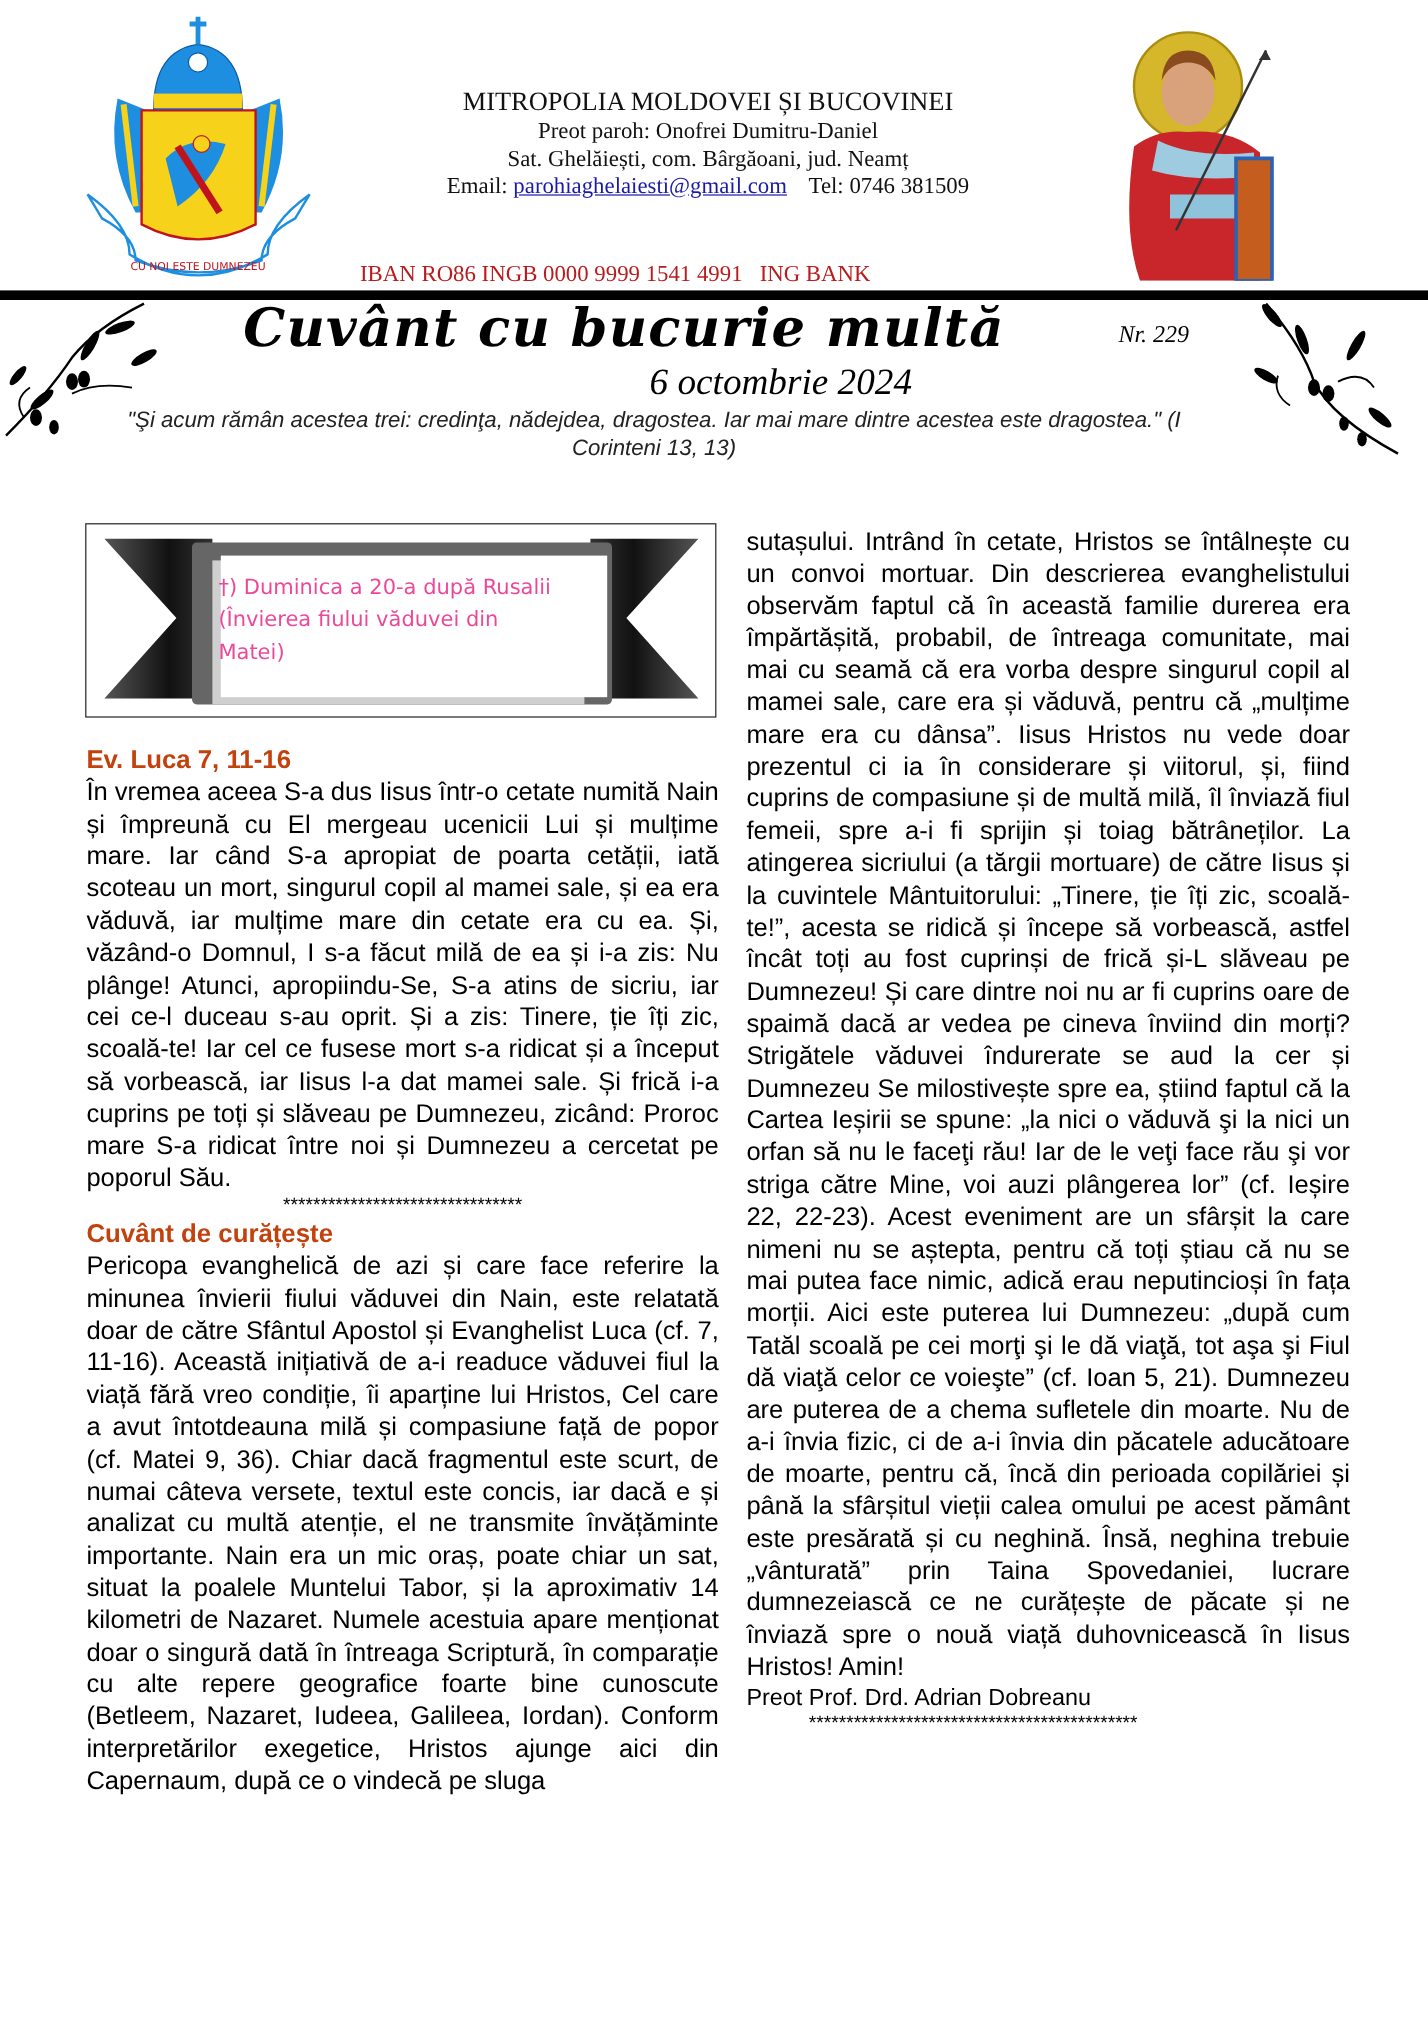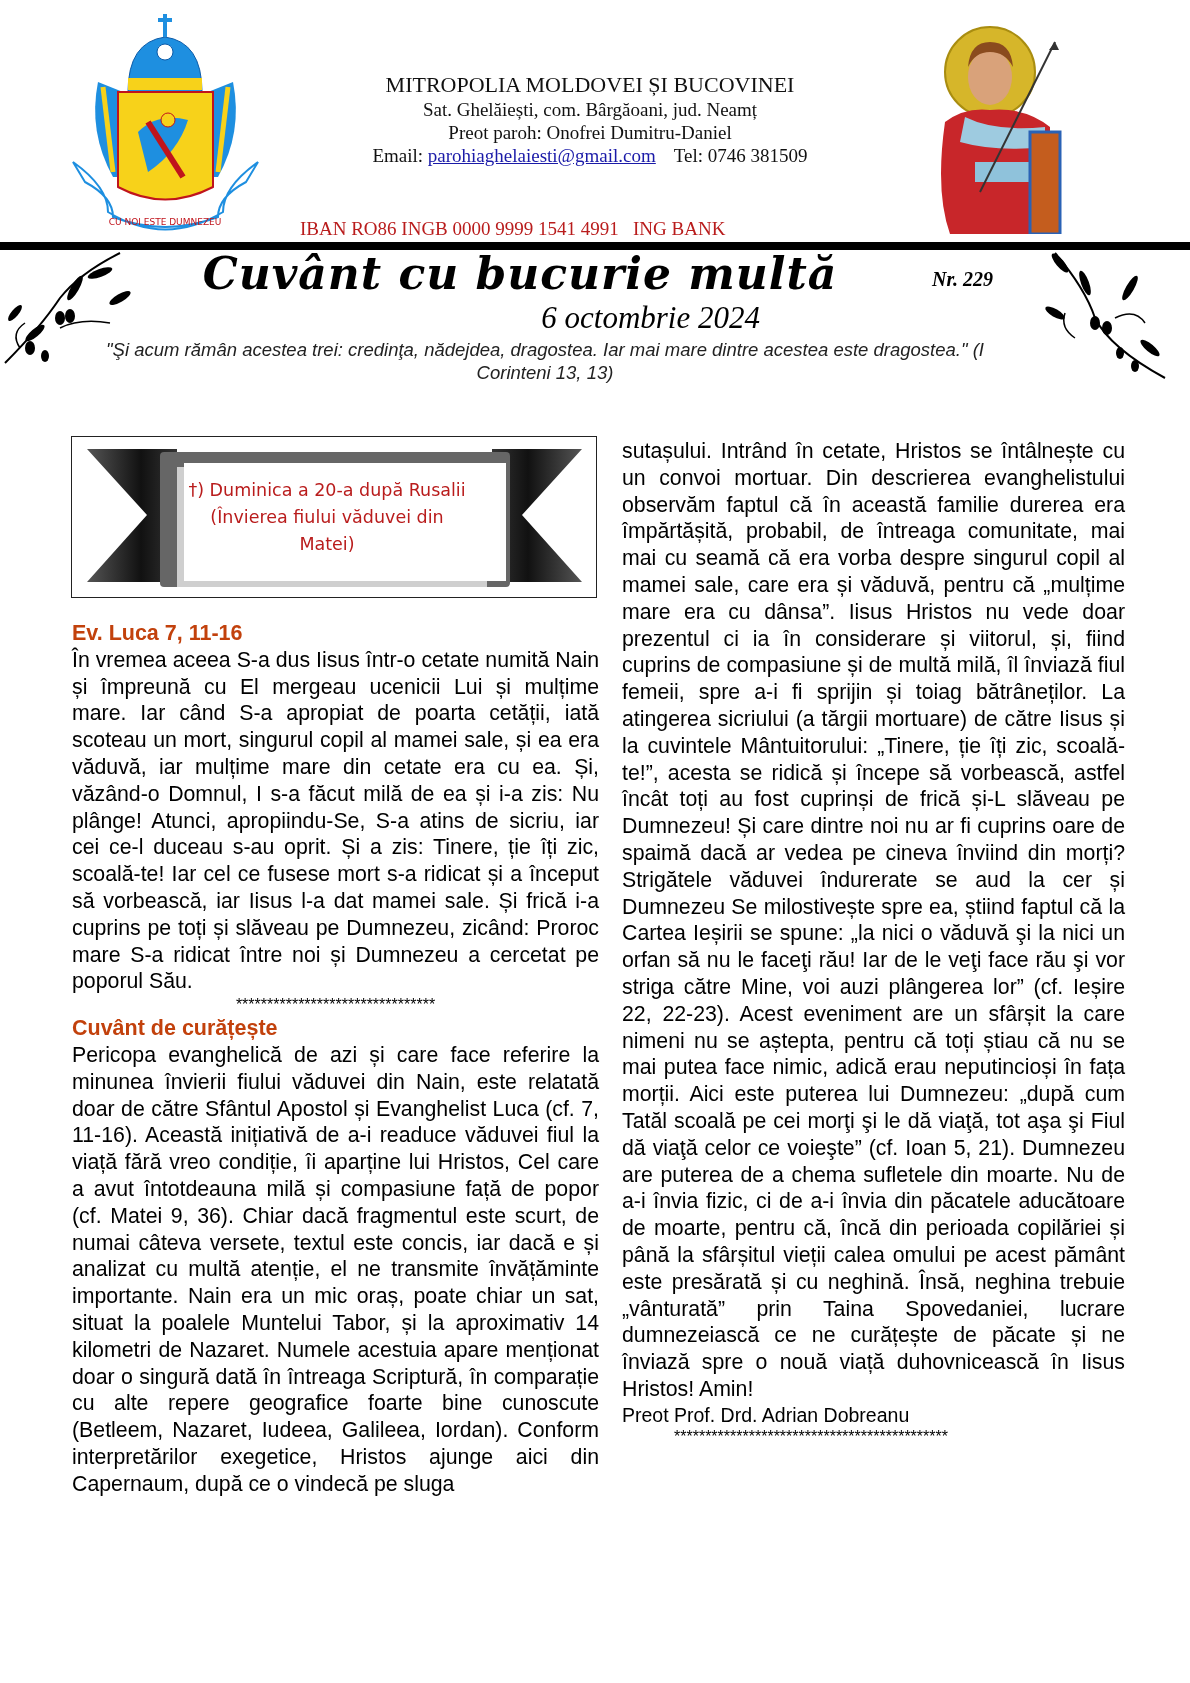--- a/index.html
+++ b/index.html
@@ -16,28 +16,28 @@
   .hdr a { color: #1a1aa8; text-decoration: underline; }
   .hdr .sp { display: inline-block; width: 18px; }
   .iban { position: absolute; left: 300px; top: 218px; font-family: "Liberation Serif", serif; font-size: 19px; color: #b91c1c; white-space: pre; }
   .rule { position: absolute; left: 0; top: 242px; width: 1190px; height: 8px; background: #000; }
 
   .branch { position: absolute; }
   .branch-left { left: 0; top: 248px; width: 140px; height: 120px; }
   .branch-right { left: 1035px; top: 248px; width: 140px; height: 135px; }
 
   .title { position: absolute; left: 200px; top: 246px; width: 640px; text-align: center; font-family: "DejaVu Serif", serif; font-weight: bold; font-style: italic; font-size: 44px; line-height: 56px; letter-spacing: 1px; }
-  .issue { position: absolute; left: 932px; top: 268px; font-family: "Liberation Serif", serif; font-weight: bold; font-style: italic; font-size: 20px; }
+  .issue { position: absolute; left: 932px; top: 268px; font-family: "Liberation Serif", serif; font-weight: normal; font-style: italic; font-size: 20px; }
   .date { position: absolute; left: 340px; top: 300px; width: 420px; text-align: right; font-family: "Liberation Serif", serif; font-style: italic; font-size: 31px; line-height: 36px; }
   .motto { position: absolute; left: 90px; top: 338px; width: 910px; text-align: center; font-family: "Liberation Sans", sans-serif; font-style: italic; font-size: 18.5px; line-height: 23px; color: #222; }
 
   
   .banner-box { position: absolute; left: 71px; top: 436px; width: 524px; height: 160px; border: 1.5px solid #222; background: #fff; }
   .banner-box svg { position: absolute; left: 0; top: 0; }
-  .banner-text { position: absolute; left: 110px; top: 40px; width: 290px; text-align: center; font-family: "DejaVu Sans", sans-serif; font-size: 17.5px; line-height: 27px; color: #b91c1c; }
+  .banner-text { position: absolute; left: 110px; top: 40px; width: 290px; font-family: "DejaVu Sans", sans-serif; font-size: 17.5px; line-height: 27px; color: #ec4899; }
 
   
   .col { position: absolute; font-family: "Liberation Sans", sans-serif; font-size: 21.3px; line-height: 26.8px; text-align: justify; }
   .col-left { left: 72px; top: 620px; width: 527px; }
   .col-right { left: 622px; top: 438px; width: 503px; }
   .col p { margin: 0; }
   .heading { color: #c2410c; font-weight: bold; font-size: 21.5px; line-height: 26.8px; margin: 0; }
   .stars { text-align: center; font-size: 16px; line-height: 20px; letter-spacing: 0px; margin: 0; }
   .author { margin: 0; font-size: 19.5px; line-height: 24px; text-align: left; }
   .stars-right { text-align: left; padding-left: 52px; font-size: 16px; line-height: 20px; }
@@ -74,22 +74,22 @@
   <path d="M10 100 Q30 85 55 88 Q90 85 115 105 L115 212 L15 212 Q0 170 10 100 Z" fill="#c8262a"></path>
   <path d="M30 95 Q60 110 110 105 L110 125 Q60 130 25 120 Z" fill="#9ecbe0"></path>
   <path d="M40 140 L110 140 L110 160 L40 160 Z" fill="#8fc2db"></path>
   <path d="M95 110 L125 110 L125 212 L95 212 Z" fill="#c45d1e" stroke="#2a62b5" stroke-width="3"></path>
   <line x1="45" y1="170" x2="120" y2="20" stroke="#333" stroke-width="2"></line>
   <path d="M120 20 L114 28 L124 28 Z" fill="#333"></path>
 </svg>
 
 <div class="hdr">
   <div class="l1">MITROPOLIA MOLDOVEI ȘI BUCOVINEI</div>
+  <div class="ln">Preot paroh: Onofrei Dumitru-Daniel</div>
   <div class="ln">Sat. Ghelăiești, com. Bârgăoani, jud. Neamț</div>
-  <div class="ln">Preot paroh: Onofrei Dumitru-Daniel</div>
   <div class="ln">
     <span>Email:</span>
     <a>parohiaghelaiesti@gmail.com</a><span class="sp"></span><span>Tel: 0746 381509</span>
   </div>
 </div>
 <div class="iban">IBAN RO86 INGB 0000 9999 1541 4991   ING BANK</div>
 <div class="rule"></div>
 
 <svg class="branch branch-left" viewBox="0 0 140 120">
   <path d="M5 115 Q40 80 60 50 Q80 25 120 5" stroke="#000" stroke-width="2" fill="none"></path>

